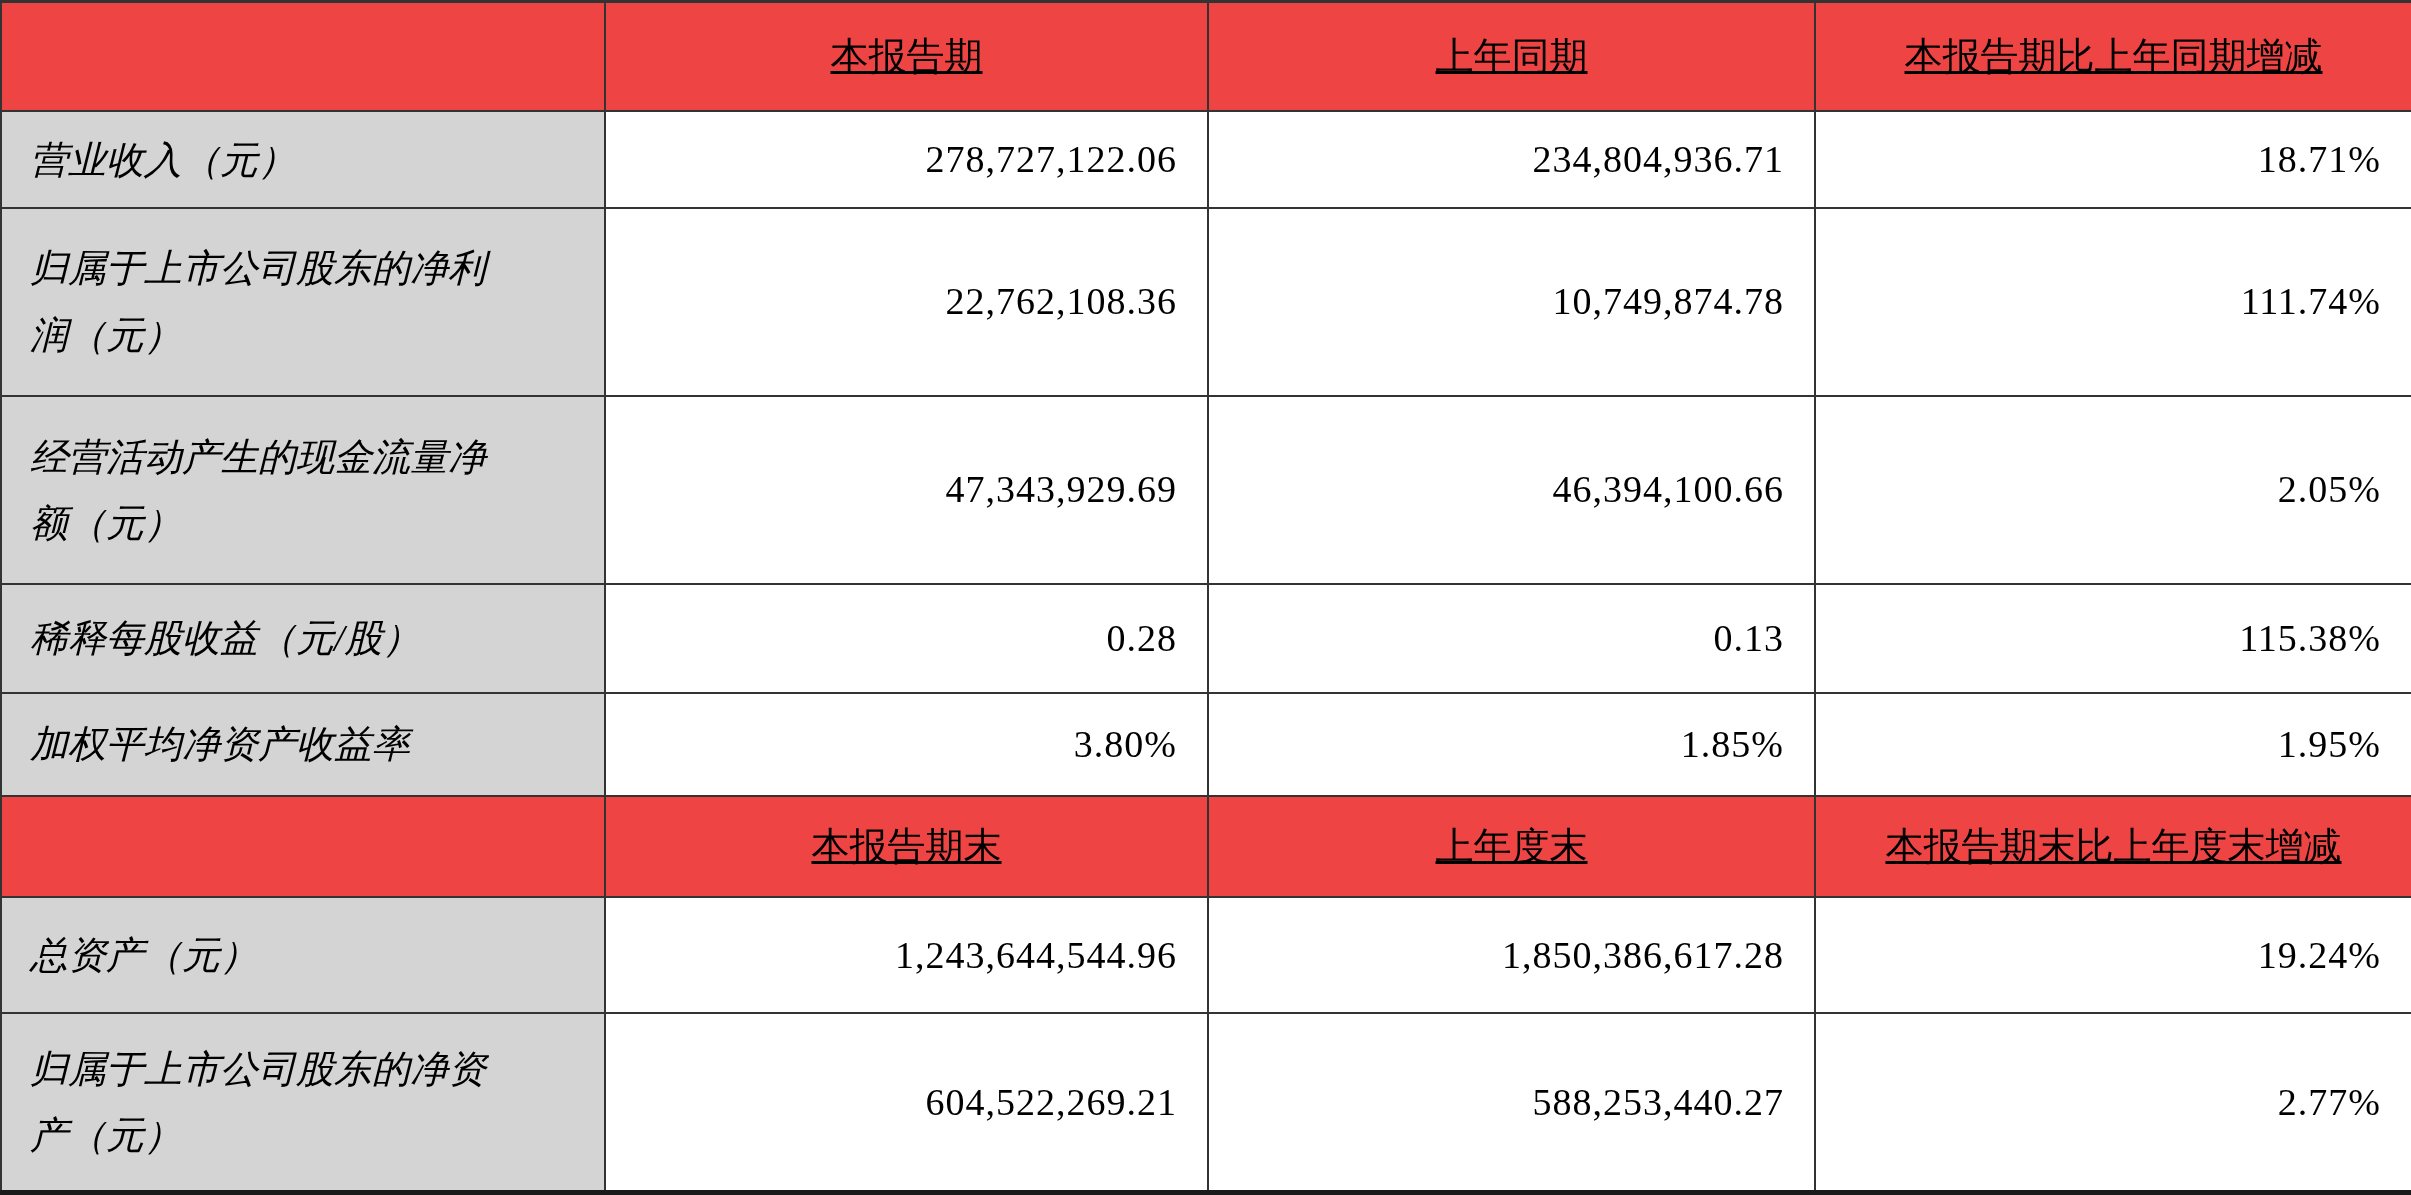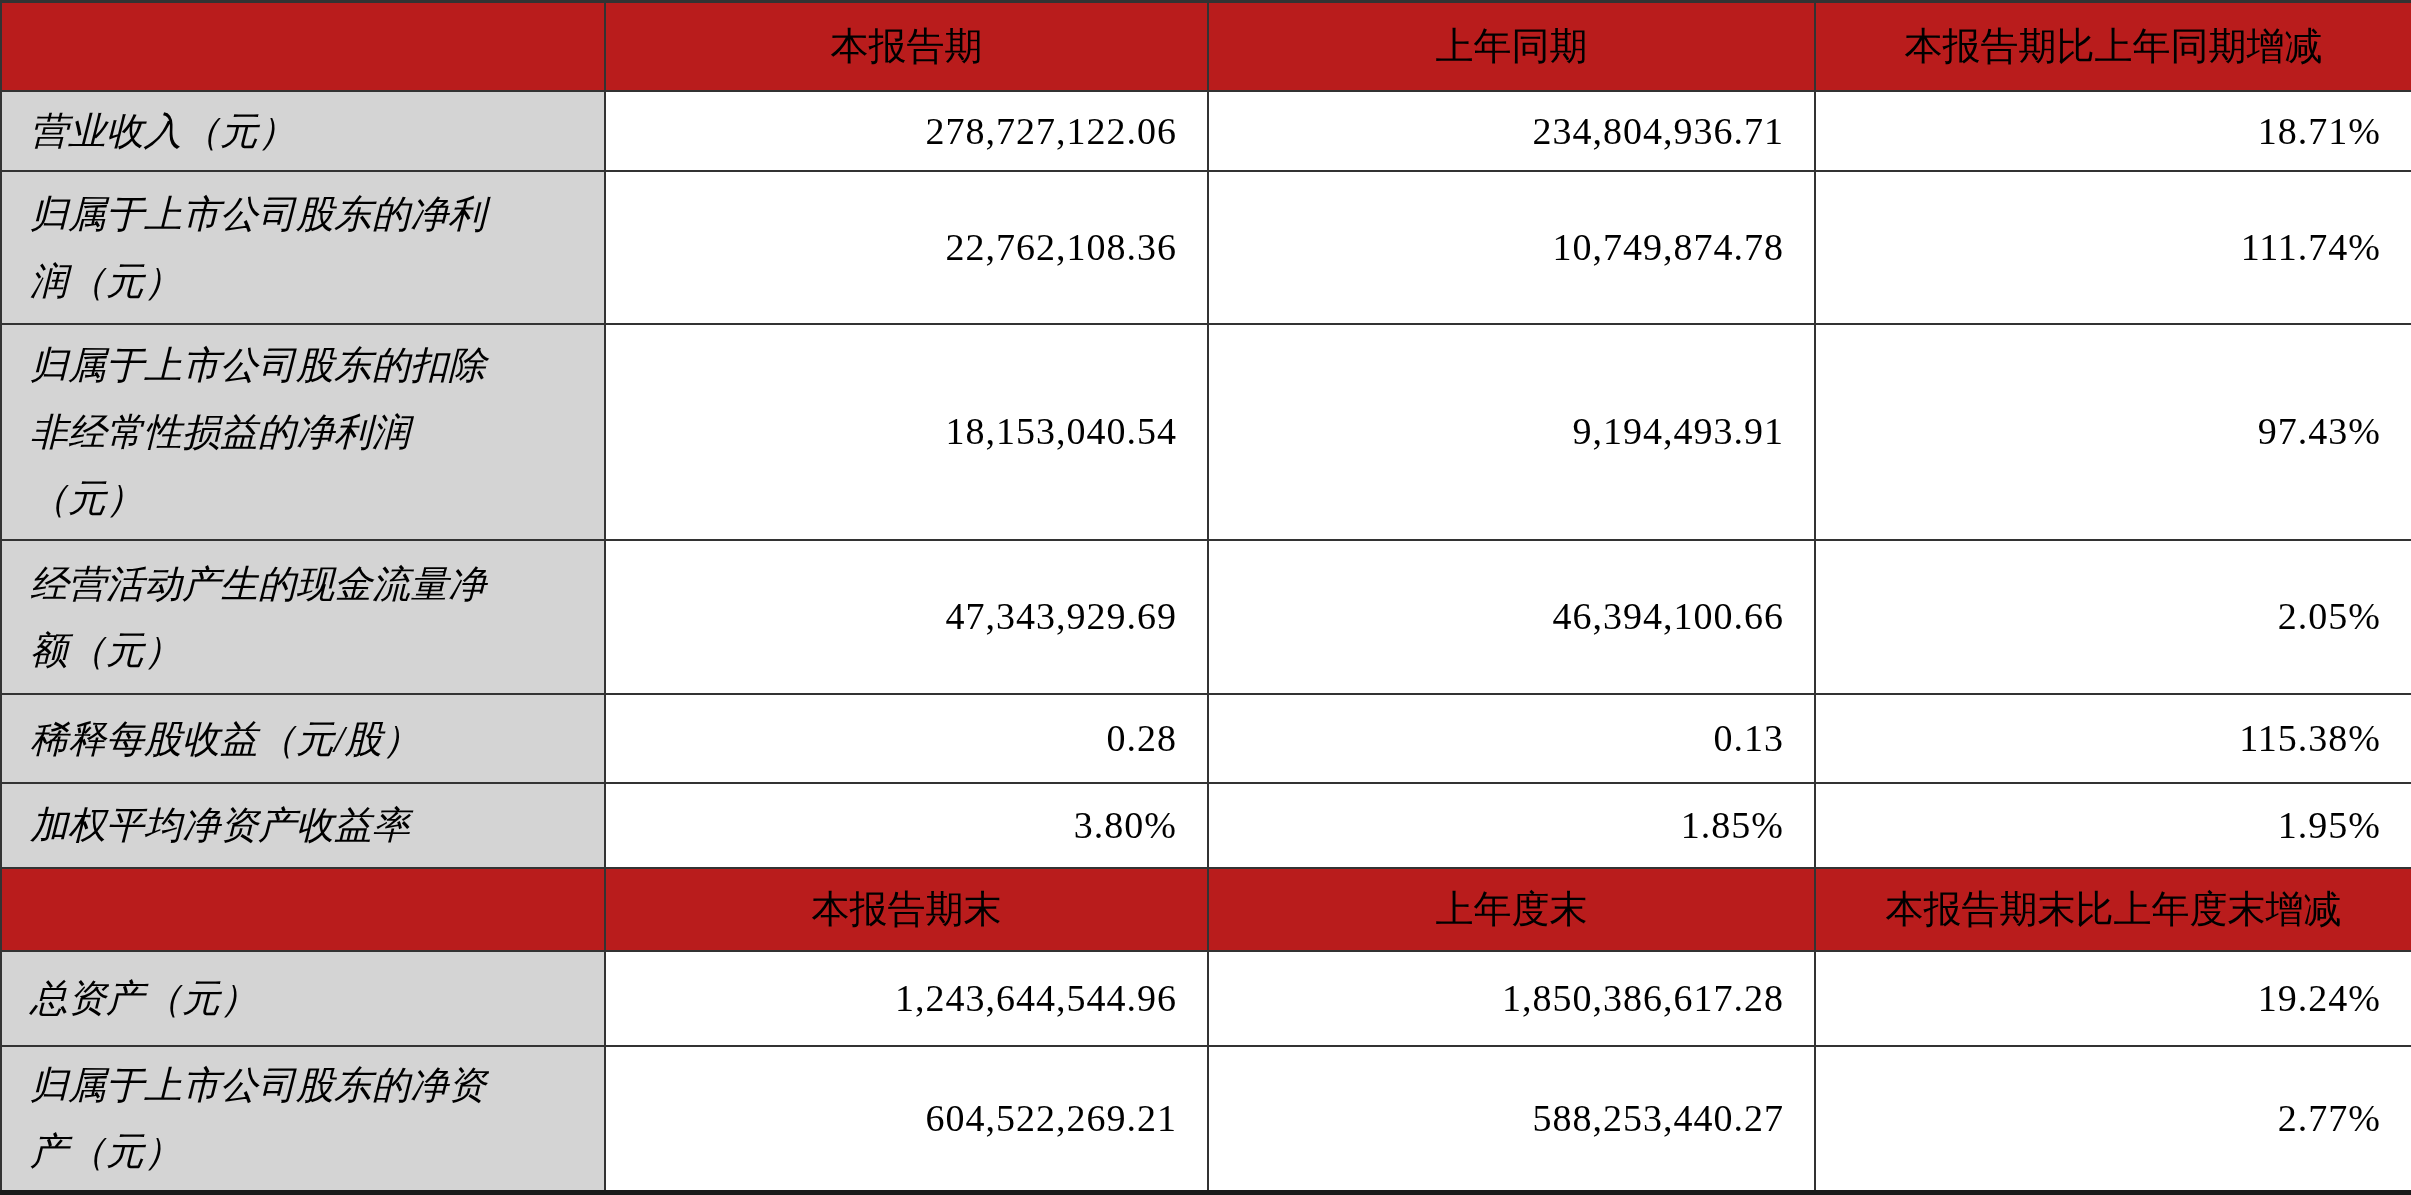--- a/index.html
+++ b/index.html
@@ -21,23 +21,24 @@
   }
   .fin-table td {
     border: 2px solid #333333;
     vertical-align: middle;
     box-sizing: border-box;
     overflow: hidden;
   }
   .fin-table tr.outer-top td { border-top: 3px solid #333333; }
   .fin-table tr.outer-bottom td { border-bottom: 5px solid #1a1a1a; }
   .head {
-    background: #b91c1c;
+    background: #ef4444;
     text-align: center;
     line-height: 1.35;
+    text-decoration: underline;
   }
   .lbl {
     background: #d4d4d4;
     text-align: left;
     padding-left: 28px;
     padding-right: 96px;
     line-height: 1.75;
     word-break: normal;
     line-break: strict;
     font-style: italic;
@@ -77,26 +78,20 @@
     <td class="val">18.71%</td>
   </tr>
 
   <tr style="height:145px">
     <td class="lbl">归属于上市公司股东的净利润（元）</td>
     <td class="val">22,762,108.36</td>
     <td class="val">10,749,874.78</td>
     <td class="val">111.74%</td>
   </tr>
 
-  <tr style="height:198px">
-    <td class="lbl">归属于上市公司股东的扣除非经常性损益的净利润（元）</td>
-    <td class="val">18,153,040.54</td>
-    <td class="val">9,194,493.91</td>
-    <td class="val">97.43%</td>
-  </tr>
 
   <tr style="height:146px">
     <td class="lbl">经营活动产生的现金流量净额（元）</td>
     <td class="val">47,343,929.69</td>
     <td class="val">46,394,100.66</td>
     <td class="val">2.05%</td>
   </tr>
 
 
   <tr style="height:84px">

